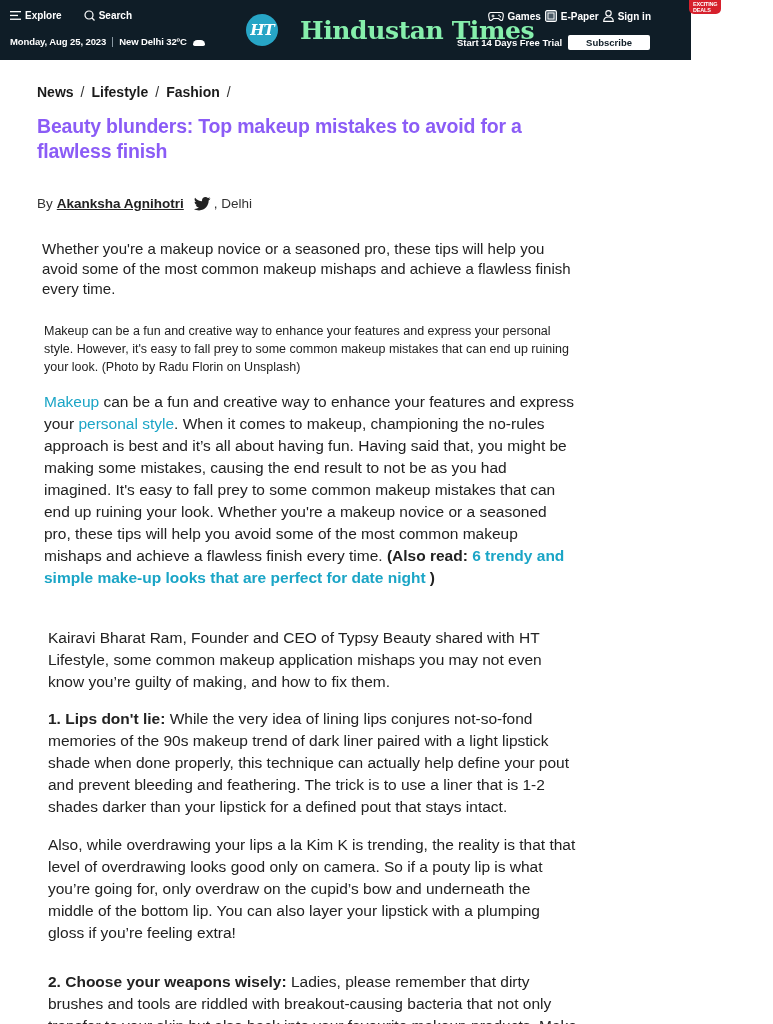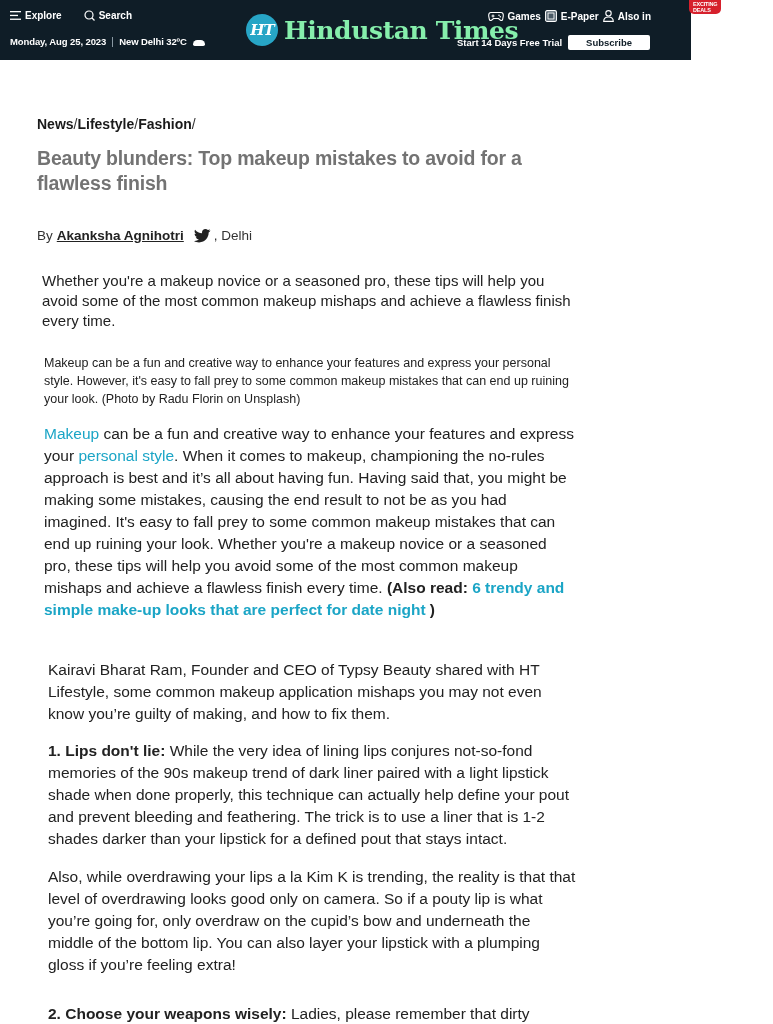--- a/index.html
+++ b/index.html
@@ -8,37 +8,37 @@
 
   
   .header { position: absolute; left: 0; top: 0; width: 691px; height: 60px; background: #0f1d27; color: #fff; }
   .hdr-left { position: absolute; left: 10px; top: 10px; display: flex; gap: 22px; align-items: center; }
   .hdr-item { display: flex; align-items: center; gap: 4px; font-size: 10px; font-weight: bold; color: #fff; cursor: pointer; }
   .hdr-item svg { display: block; }
   .hdr-date { position: absolute; left: 10px; top: 36px; font-size: 9.5px; color: #fff; display: flex; align-items: center; gap: 6px; font-weight: bold; letter-spacing: -0.1px; }
   .hdr-date .sep { width: 1px; height: 10px; background: #8a99a3; display: inline-block; }
   .cloud { display: inline-block; width: 12px; height: 6px; background: #fff; border-radius: 5px 5px 2px 2px; position: relative; top: 1px; }
 
-  .logo { position: absolute; left: 246px; top: 14px; display: flex; align-items: center; gap: 6px; cursor: pointer; }
+  .logo { position: absolute; left: 246px; top: 14px; display: flex; align-items: center; gap: 22px; cursor: pointer; }
   .logo-circle { width: 32px; height: 32px; border-radius: 50%; background: #27a5c6; color: #fff; font-family: "DejaVu Serif", serif; font-weight: bold; font-style: italic; font-size: 15px; display: flex; align-items: center; justify-content: center; letter-spacing: -1px; }
   .logo-text { font-family: "DejaVu Serif", "Liberation Serif", serif; font-weight: bold; font-size: 25px; color: #86efac; letter-spacing: -0.4px; }
 
   .hdr-right { position: absolute; right: 40px; top: 10px; display: flex; gap: 4px; align-items: center; }
   .deals { position: absolute; left: 689px; top: 0px; background: #d6202c; color: #fff; font-size: 5.5px; font-weight: bold; padding: 1px 4px; border-radius: 0 0 5px 5px; letter-spacing: -0.2px; }
   .hdr-sub { position: absolute; right: 41px; top: 35px; display: flex; align-items: center; gap: 6px; }
   .trial { font-size: 9.5px; font-weight: bold; color: #fff; }
   .subscribe-btn { background: #fff; color: #0f1d27; font-size: 9.5px; font-weight: bold; padding: 2px 18px; border-radius: 2px; border: none; cursor: pointer; font-family: inherit; }
 
   
   .article { position: absolute; left: 37px; top: 84px; width: 540px; }
-  .breadcrumb { font-size: 14px; display: flex; align-items: flex-end; color: #1a1a1a; white-space: nowrap; margin-top: 32px; }
+  .breadcrumb { font-size: 14px; display: flex; align-items: flex-end; gap: 7px; color: #1a1a1a; white-space: nowrap; }
   .breadcrumb a { color: #1a1a1a; font-weight: bold; text-decoration: none; }
   .breadcrumb .bsep { color: #333; font-weight: normal; }
   .breadcrumb .current { color: #222; }
-  .title { margin-top: 14px; font-size: 19.5px; font-weight: bold; line-height: 25px; color: #737373; letter-spacing: -0.2px; width: 500px; }
+  .title { margin-top: 14px; font-size: 19.5px; font-weight: bold; line-height: 25px; color: #8b5cf6; letter-spacing: -0.2px; width: 500px; }
   .byline { margin-top: 32px; font-size: 13.5px; display: flex; align-items: center; color: #333; }
   .byline .author { font-weight: bold; text-decoration: underline; color: #222; margin-left: 4px; }
   .byline .twitter { margin-left: 10px; display: inline-flex; }
   .byline .loc { margin-left: 3px; }
 
   .summary { margin-top: 28px; margin-left: 5px; font-size: 15px; line-height: 20px; color: #222; width: 530px; }
   .caption { margin-top: 23px; margin-left: 7px; font-size: 12.5px; line-height: 18px; color: #222; width: 525px; }
   .body-p { font-size: 15.5px; line-height: 22px; color: #222; }
   .p1 { margin-top: 15px; margin-left: 7px; width: 532px; }
   .p2 { margin-top: 38px; margin-left: 11px; width: 530px; }
@@ -109,21 +109,21 @@
       </span>
       <span>E-Paper</span>
     </div>
     <div class="hdr-item">
       <span>
         <svg width="11" height="12" viewBox="0 0 11 12">
             <circle cx="5.5" cy="3.3" r="2.7" stroke="#fff" stroke-width="1.1" fill="none"></circle>
             <path d="M0.7 11.4 Q0.7 7 5.5 7 Q10.3 7 10.3 11.4 Z" stroke="#fff" stroke-width="1.1" fill="none"></path>
           </svg>
       </span>
-      <span>Also in</span>
+      <span>Sign in</span>
     </div>
   </div>
   <div class="deals">EXCITING DEALS</div>
 
   <div class="hdr-sub">
     <span class="trial">Start 14 Days Free Trial</span>
     <button class="subscribe-btn">Subscribe</button>
   </div>
 </div>
 

